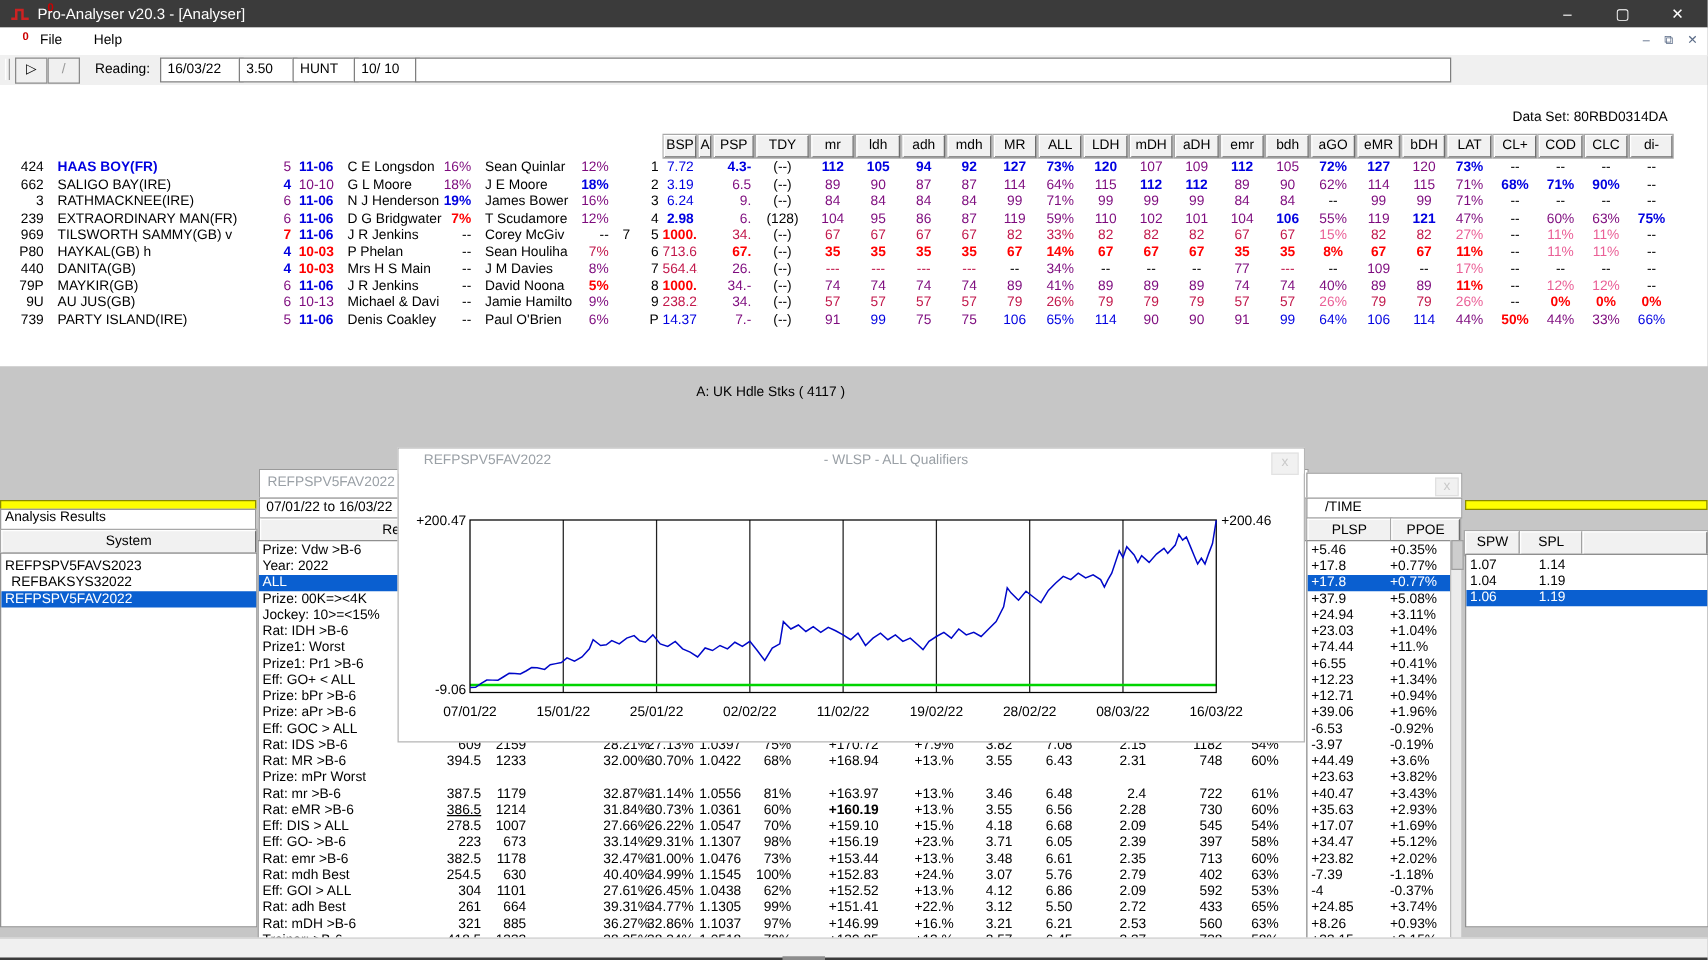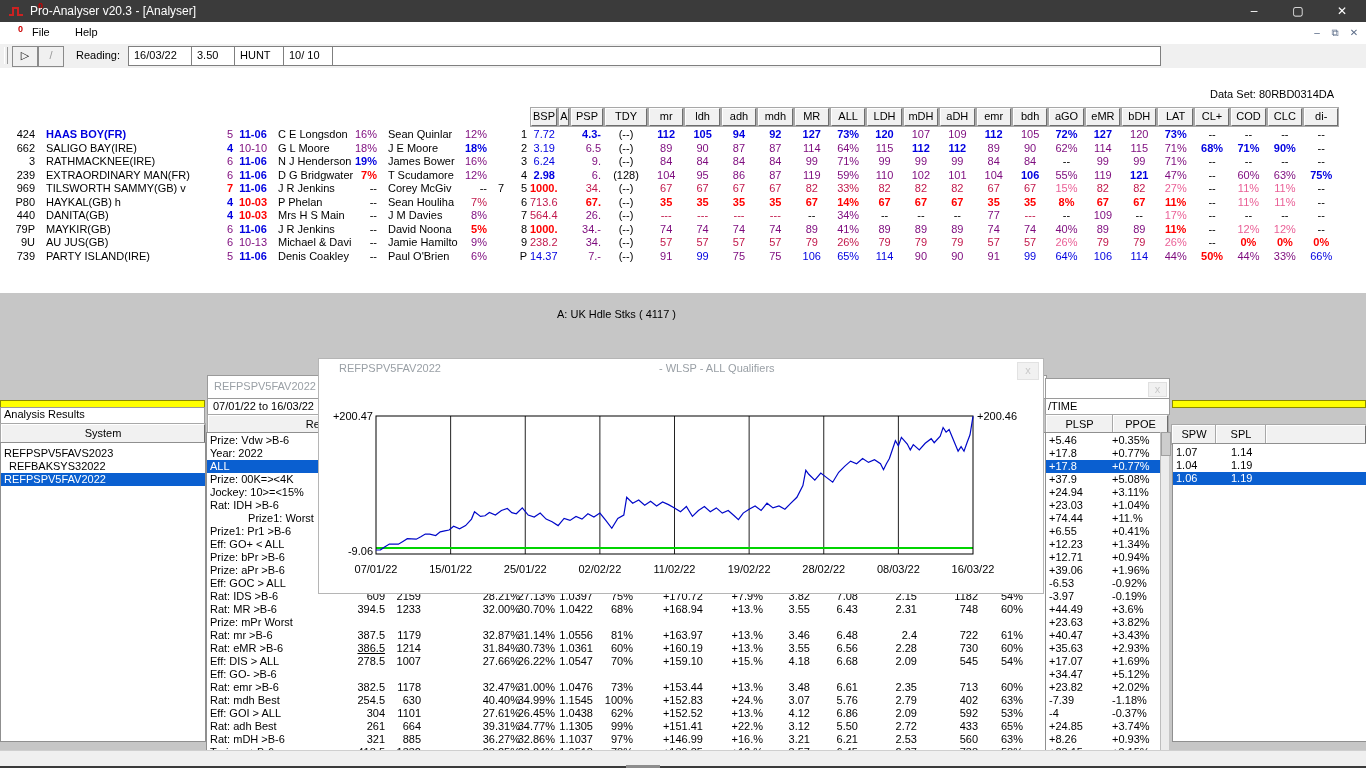--- a/index.html
+++ b/index.html
@@ -500,21 +500,21 @@
   <span style="position:absolute;left:5px;top:1px">07/01/22 to 16/03/22</span>
 </div>
 <div class="abs panelhdrbtn" style="left:208px;top:415px;width:251px">Restrictions</div>
 <div class="abs listbox" id="restrnames" style="left:206px;top:432px;width:116px;height:318px">
     <div class="lrow" style="top: 1px; width: 100%; padding-left: 3px;">Prize: Vdw &gt;B-6</div>
     <div class="lrow" style="top: 14px; width: 100%; padding-left: 3px;">Year: 2022</div>
     <div class="lrow sel" style="top: 27px; width: 100%; padding-left: 3px;">ALL</div>
     <div class="lrow" style="top: 40px; width: 100%; padding-left: 3px;">Prize: 00K=&gt;&lt;4K</div>
     <div class="lrow" style="top: 53px; width: 100%; padding-left: 3px;">Jockey: 10&gt;=&lt;15%</div>
     <div class="lrow" style="top: 66px; width: 100%; padding-left: 3px;">Rat: IDH &gt;B-6</div>
-    <div class="lrow" style="top: 79px; width: 100%; padding-left: 16px; text-align: center;">Prize1: Worst</div>
+    <div class="lrow" style="top: 79px; width: 100%; padding-left: 3px;">Prize1: Worst</div>
     <div class="lrow" style="top: 92px; width: 100%; padding-left: 3px;">Prize1: Pr1 &gt;B-6</div>
     <div class="lrow" style="top: 105px; width: 100%; padding-left: 3px;">Eff: GO+ &lt; ALL</div>
     <div class="lrow" style="top: 118px; width: 100%; padding-left: 3px;">Prize: bPr &gt;B-6</div>
     <div class="lrow" style="top: 131px; width: 100%; padding-left: 3px;">Prize: aPr &gt;B-6</div>
     <div class="lrow" style="top: 144px; width: 100%; padding-left: 3px;">Eff: GOC &gt; ALL</div>
     <div class="lrow" style="top: 157px; width: 100%; padding-left: 3px;">Rat: IDS &gt;B-6</div>
     <div class="lrow" style="top: 170px; width: 100%; padding-left: 3px;">Rat: MR &gt;B-6</div>
     <div class="lrow" style="top: 183px; width: 100%; padding-left: 3px;">Prize: mPr Worst</div>
     <div class="lrow" style="top: 196px; width: 100%; padding-left: 3px;">Rat: mr &gt;B-6</div>
     <div class="lrow" style="top: 209px; width: 100%; padding-left: 3px;">Rat: eMR &gt;B-6</div>
@@ -585,21 +585,21 @@
       <span class="valcell" style="left: 588px; width: 68px;">722</span>
       <span class="valcell" style="left: 633px; width: 68px;">61%</span>
     </div>
     <div class="lrow" style="top: 209px; width: 100%;">
       <span class="valcell" style="left: -5px; width: 68px; text-decoration: underline;">386.5</span>
       <span class="valcell" style="left: 31px; width: 68px;">1214</span>
       <span class="valcell" style="left: 130px; width: 68px;">31.84%</span>
       <span class="valcell" style="left: 165px; width: 68px;">30.73%</span>
       <span class="valcell" style="left: 203px; width: 68px;">1.0361</span>
       <span class="valcell" style="left: 243px; width: 68px;">60%</span>
-      <span class="valcell" style="left: 313px; width: 68px;">+160.19</span>
+      <span class="valcell" style="left: 313px; width: 68px; font-weight: bold;">+160.19</span>
       <span class="valcell" style="left: 373px; width: 68px;">+13.%</span>
       <span class="valcell" style="left: 420px; width: 68px;">3.55</span>
       <span class="valcell" style="left: 468px; width: 68px;">6.56</span>
       <span class="valcell" style="left: 527px; width: 68px;">2.28</span>
       <span class="valcell" style="left: 588px; width: 68px;">730</span>
       <span class="valcell" style="left: 633px; width: 68px;">60%</span>
     </div>
     <div class="lrow" style="top: 222px; width: 100%;">
       <span class="valcell" style="left: -5px; width: 68px;">278.5</span>
       <span class="valcell" style="left: 31px; width: 68px;">1007</span>
@@ -608,20 +608,35 @@
       <span class="valcell" style="left: 203px; width: 68px;">1.0547</span>
       <span class="valcell" style="left: 243px; width: 68px;">70%</span>
       <span class="valcell" style="left: 313px; width: 68px;">+159.10</span>
       <span class="valcell" style="left: 373px; width: 68px;">+15.%</span>
       <span class="valcell" style="left: 420px; width: 68px;">4.18</span>
       <span class="valcell" style="left: 468px; width: 68px;">6.68</span>
       <span class="valcell" style="left: 527px; width: 68px;">2.09</span>
       <span class="valcell" style="left: 588px; width: 68px;">545</span>
       <span class="valcell" style="left: 633px; width: 68px;">54%</span>
     </div>
+    <div class="lrow" style="top: 235px; width: 100%;">
+      <span class="valcell" style="left: -5px; width: 68px;">223</span>
+      <span class="valcell" style="left: 31px; width: 68px;">673</span>
+      <span class="valcell" style="left: 130px; width: 68px;">33.14%</span>
+      <span class="valcell" style="left: 165px; width: 68px;">29.31%</span>
+      <span class="valcell" style="left: 203px; width: 68px;">1.1307</span>
+      <span class="valcell" style="left: 243px; width: 68px;">98%</span>
+      <span class="valcell" style="left: 313px; width: 68px;">+156.19</span>
+      <span class="valcell" style="left: 373px; width: 68px;">+23.%</span>
+      <span class="valcell" style="left: 420px; width: 68px;">3.71</span>
+      <span class="valcell" style="left: 468px; width: 68px;">6.05</span>
+      <span class="valcell" style="left: 527px; width: 68px;">2.39</span>
+      <span class="valcell" style="left: 588px; width: 68px;">397</span>
+      <span class="valcell" style="left: 633px; width: 68px;">58%</span>
+    </div>
     <div class="lrow" style="top: 248px; width: 100%;">
       <span class="valcell" style="left: -5px; width: 68px;">382.5</span>
       <span class="valcell" style="left: 31px; width: 68px;">1178</span>
       <span class="valcell" style="left: 130px; width: 68px;">32.47%</span>
       <span class="valcell" style="left: 165px; width: 68px;">31.00%</span>
       <span class="valcell" style="left: 203px; width: 68px;">1.0476</span>
       <span class="valcell" style="left: 243px; width: 68px;">73%</span>
       <span class="valcell" style="left: 313px; width: 68px;">+153.44</span>
       <span class="valcell" style="left: 373px; width: 68px;">+13.%</span>
       <span class="valcell" style="left: 420px; width: 68px;">3.48</span>
@@ -704,21 +719,21 @@
       <span class="valcell" style="left: 527px; width: 68px;">2.37</span>
       <span class="valcell" style="left: 588px; width: 68px;">738</span>
       <span class="valcell" style="left: 633px; width: 68px;">58%</span>
     </div>
   </div>
 
 <div class="abs whitebar" style="left:1045px;top:378px;width:123px;height:20px">
   <div style="position:absolute;left:102px;top:3px;width:17px;height:13px;background:#f1f1f1;border:1px solid #e0e0e0;color:#c9c9c9;text-align:center;line-height:12px">x</div>
 </div>
 <div class="abs whitebar" style="left:1045px;top:398px;width:123px;height:15px">
-  <span style="position:absolute;left:2px;top:1px">/TIME</span>
+  <span style="position:absolute;left:14px;top:1px">/TIME</span>
 </div>
 <div class="abs panelhdrbtn" style="left:1046px;top:415px;width:65px">PLSP</div>
 <div class="abs panelhdrbtn" style="left:1113px;top:415px;width:53px">PPOE</div>
 <div class="abs listbox" id="plsplist" style="left:1045px;top:432px;width:115px;height:318px">
     <div class="lrow" style="top: 1px; width: 100%;">
       <span style="position: absolute; left: 3px;">+5.46</span>
       <span style="position: absolute; left: 66px;">+0.35%</span>
     </div>
     <div class="lrow" style="top: 14px; width: 100%;">
       <span style="position: absolute; left: 3px;">+17.8</span>

